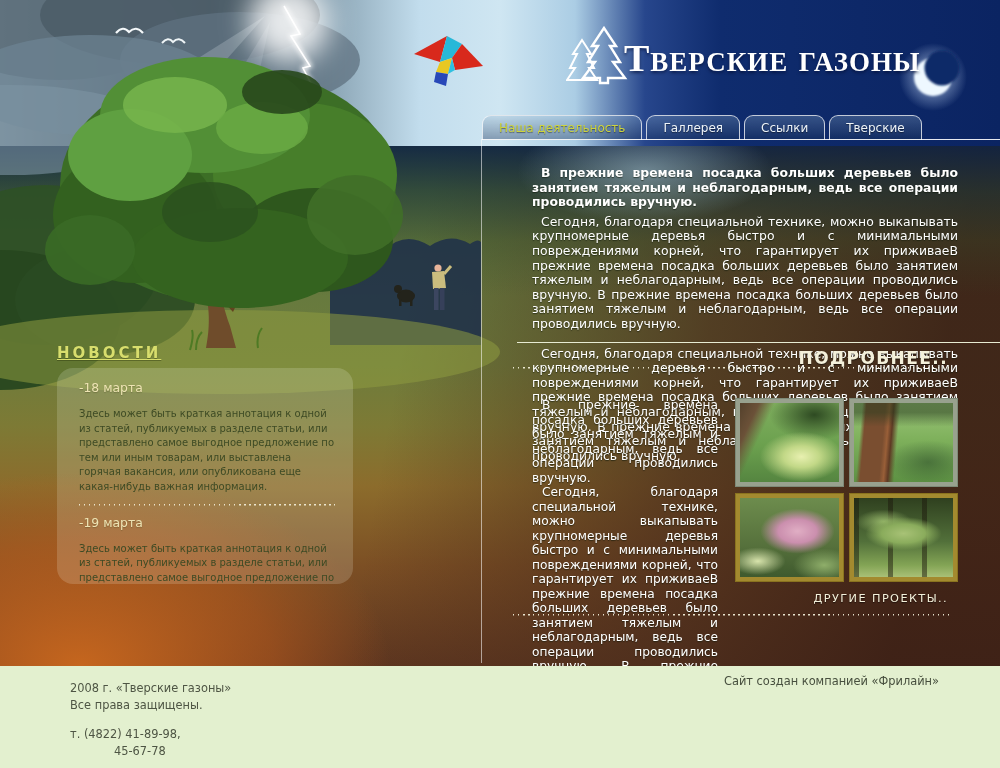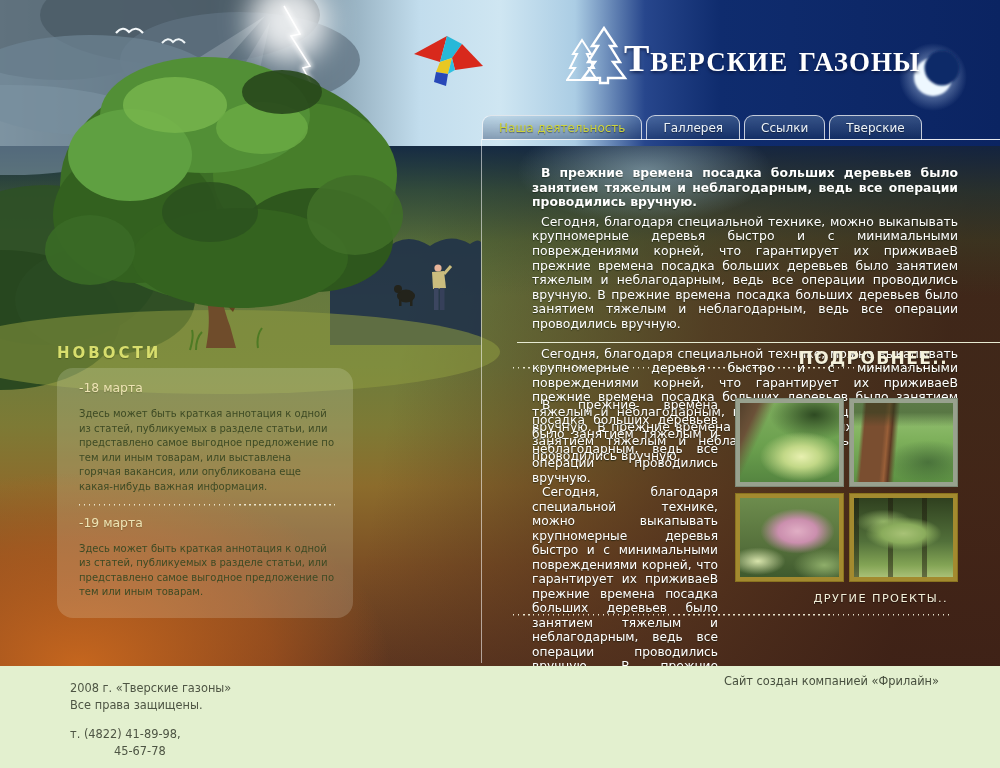--- a/index.html
+++ b/index.html
@@ -84,22 +84,22 @@
       radial-gradient(ellipse 55% 30% at 50% 45%, #a8c276 0%, #8aac5c 40%, rgba(138,172,92,0) 70%),
       radial-gradient(ellipse 40% 22% at 30% 30%, #94b468 0%, rgba(148,180,104,0) 70%),
       repeating-linear-gradient(90deg, rgba(28,24,12,.5) 0 5px, rgba(28,24,12,0) 5px 34px),
       linear-gradient(180deg,#2f401f 0%,#52703a 55%,#83a455 85%,#a9c077 100%);}
   .other-link{position:absolute;right:52px;top:592px;color:#f4f0da;font-weight:normal;
               font-size:11.3px;letter-spacing:1.4px;cursor:pointer;
               text-shadow:0 1px 1px rgba(0,0,0,.55);white-space:nowrap;}
 
   
   .news-title{position:absolute;left:57px;top:344px;margin:0;font-size:15px;font-weight:bold;
-              letter-spacing:3px;color:#d8de6d;text-shadow:0 1px 1px rgba(40,50,10,.4);}
-  .news-panel{position:absolute;left:57px;top:368px;width:296px;height:250px;box-sizing:border-box;
+              letter-spacing:3px;color:#d8de6d;text-shadow:0 1px 1px rgba(40,50,10,.4);text-decoration:underline;}
+  .news-panel{position:absolute;left:57px;top:368px;width:296px;height:216px;box-sizing:border-box;
               background:rgba(252,253,244,.17);border-radius:16px;overflow:hidden;
               padding:10px 18px 12px 22px;}
   .news-date{color:#eee4b4;font-size:12.4px;margin:2px 0 12px;text-shadow:0 1px 1px rgba(60,60,20,.3);}
   .news-text{color:#3d4a24;font-size:10px;line-height:14.6px;margin:0 0 9px;}
   .news-dots{height:2px;margin:5px 0 9px;
       background-image:repeating-linear-gradient(90deg, rgba(250,248,230,.85) 0 1.5px, transparent 1.5px 5px);
       background-size:100% 1.5px;background-repeat:no-repeat;}
 
   
   .footer{position:absolute;left:0;top:666px;width:1000px;height:102px;background:#e3f0cf;

